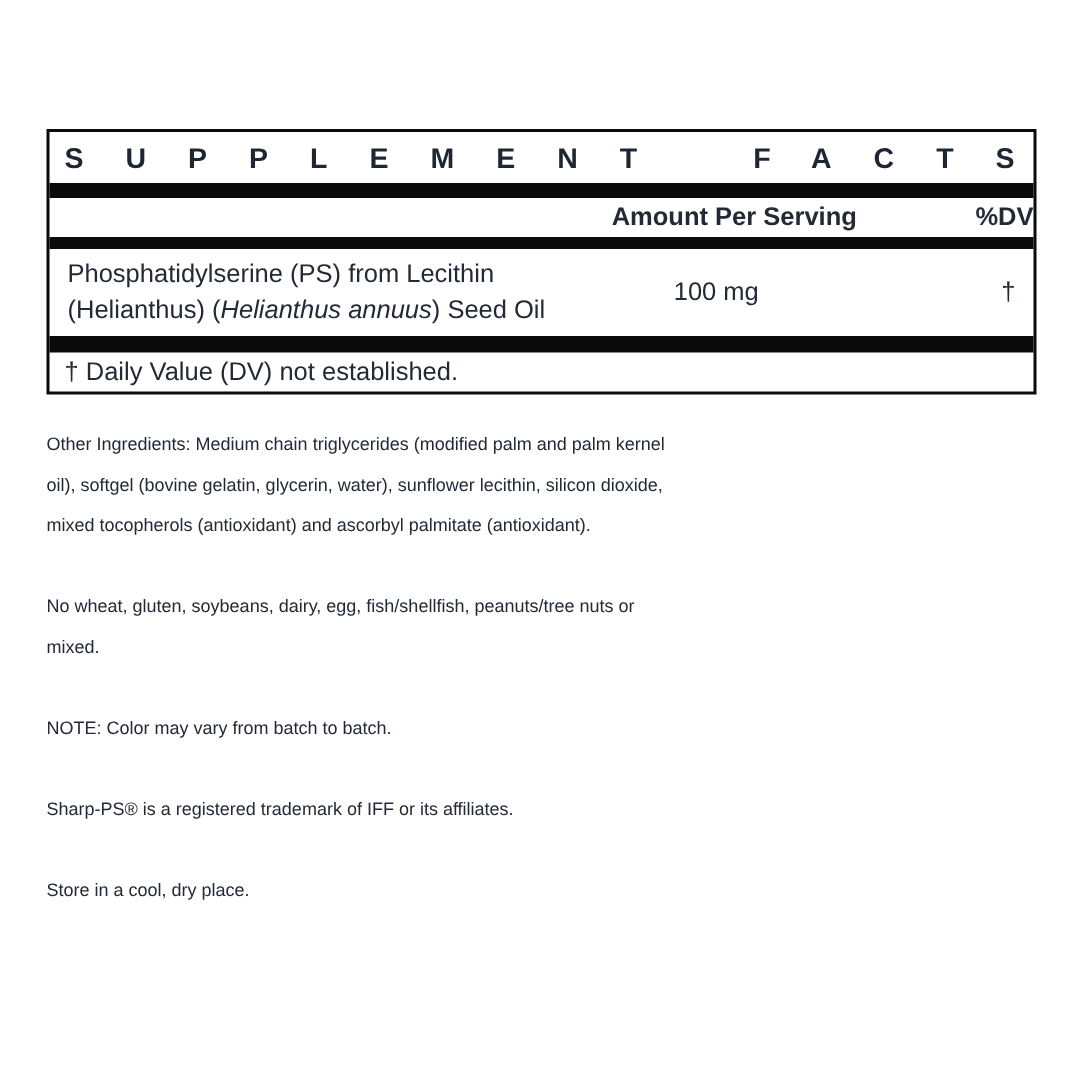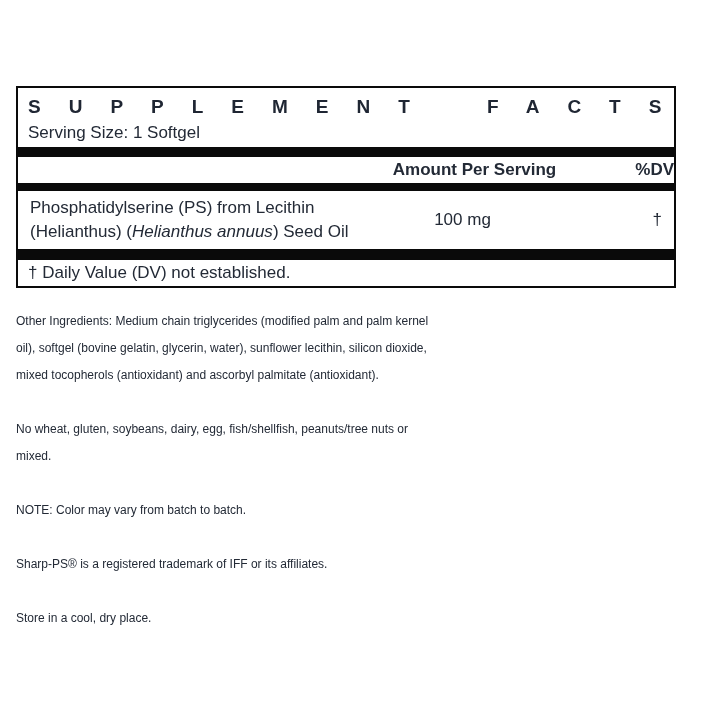--- a/index.html
+++ b/index.html
@@ -12,21 +12,21 @@
     width: 714px;
     height: 714px;
     background: #ffffff;
     font-family: "Liberation Sans", sans-serif;
     color: #232a36;
     overflow: hidden;
   }
   .content {
     position: absolute;
     top: 86px;
-    left: 16px;
+    left: 31px;
     width: 660px;
   }
   
   .facts-box {
     width: 656px;
     border: 2px solid #0a0a0a;
     background: #ffffff;
   }
   .facts-header {
     padding: 7px 10px 3px 10px;
@@ -97,21 +97,20 @@
 </head>
 <body>
 
 <div class="page">
   <div class="content">
 
     <div class="facts-box">
 
       <div class="facts-header">
         <div class="facts-title">SUPPLEMENT FACTS</div>
-        <div class="serving-size">Serving Size: 1 Softgel</div>
       </div>
 
       <div class="bar bar-a"></div>
 
       <div class="row header-row">
         <div class="col-name"></div>
         <div class="col-amount bold">Amount Per Serving</div>
         <div class="col-dv bold">%DV</div>
       </div>
 

